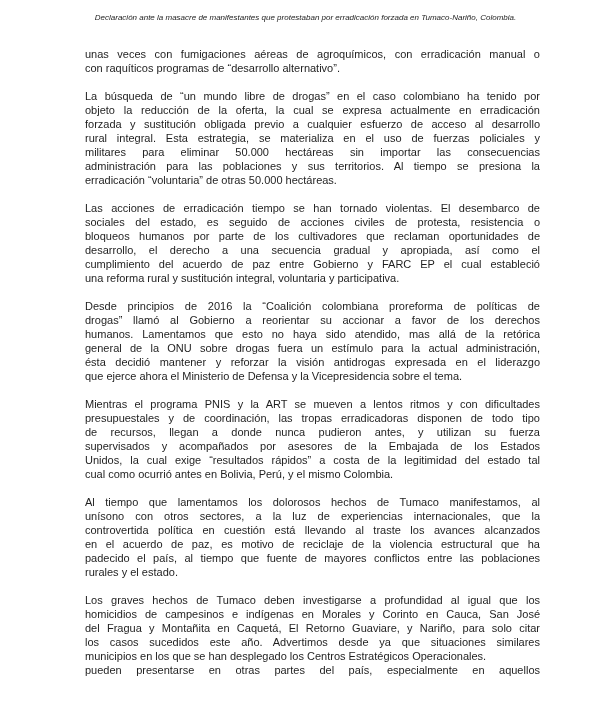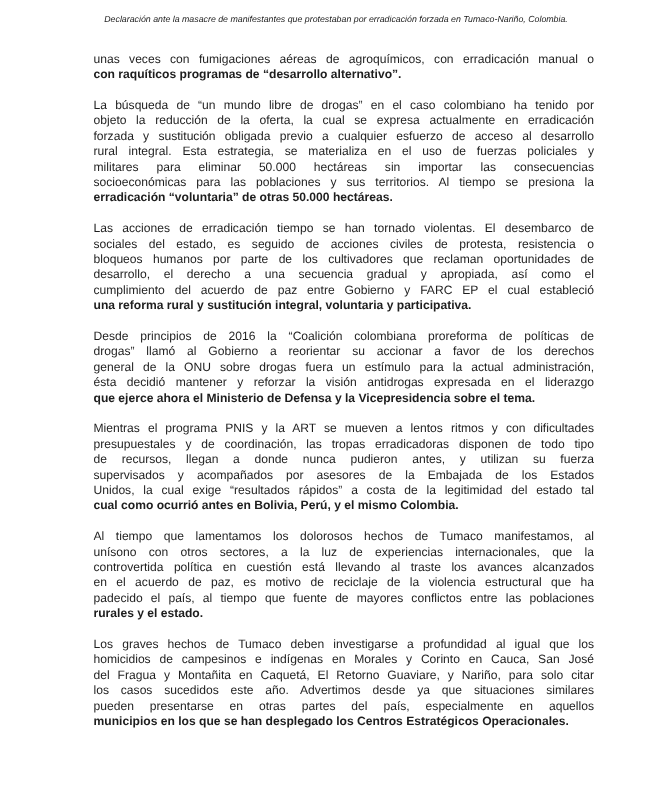--- a/index.html
+++ b/index.html
@@ -43,53 +43,53 @@
     height: 14px;
     overflow: hidden;
     text-align: justify;
     text-align-last: justify;
     word-spacing: 0.5px;
   }
   .line.last {
     text-align: center;
     text-align-last: left;
     word-spacing: normal;
-    font-weight: bold;
   }
 </style>
 </head>
 <body>
 
 <div class="page">
   <div class="doc-header">Declaración ante la masacre de manifestantes que protestaban por erradicación forzada en Tumaco-Nariño, Colombia.</div>
   <div class="content">
       <div class="para">
         <div class="line">unas veces con fumigaciones aéreas de agroquímicos, con erradicación manual o</div>
         <div class="line last">con raquíticos programas de “desarrollo alternativo”.</div>
       </div>
       <div class="para">
         <div class="line">La búsqueda de “un mundo libre de drogas” en el caso colombiano ha tenido por</div>
         <div class="line">objeto la reducción de la oferta, la cual se expresa actualmente en erradicación</div>
         <div class="line">forzada y sustitución obligada previo a cualquier esfuerzo de acceso al desarrollo</div>
         <div class="line">rural integral. Esta estrategia, se materializa en el uso de fuerzas policiales y</div>
         <div class="line">militares para eliminar 50.000 hectáreas sin importar las consecuencias</div>
-        <div class="line">socioeconómicas para las poblaciones y sus territorios. Al tiempo se presiona la</div>
+        <div class="line">administración para las poblaciones y sus territorios. Al tiempo se presiona la</div>
         <div class="line last">erradicación “voluntaria” de otras 50.000 hectáreas.</div>
       </div>
       <div class="para">
         <div class="line">Las acciones de erradicación tiempo se han tornado violentas. El desembarco de</div>
         <div class="line">sociales del estado, es seguido de acciones civiles de protesta, resistencia o</div>
         <div class="line">bloqueos humanos por parte de los cultivadores que reclaman oportunidades de</div>
         <div class="line">desarrollo, el derecho a una secuencia gradual y apropiada, así como el</div>
         <div class="line">cumplimiento del acuerdo de paz entre Gobierno y FARC EP el cual estableció</div>
         <div class="line last">una reforma rural y sustitución integral, voluntaria y participativa.</div>
       </div>
       <div class="para">
         <div class="line">Desde principios de 2016 la “Coalición colombiana proreforma de políticas de</div>
         <div class="line">drogas” llamó al Gobierno a reorientar su accionar a favor de los derechos</div>
+        <div class="line">humanos. Lamentamos que esto no haya sido atendido, mas allá de la retórica</div>
         <div class="line">general de la ONU sobre drogas fuera un estímulo para la actual administración,</div>
         <div class="line">ésta decidió mantener y reforzar la visión antidrogas expresada en el liderazgo</div>
         <div class="line last">que ejerce ahora el Ministerio de Defensa y la Vicepresidencia sobre el tema.</div>
       </div>
       <div class="para">
         <div class="line">Mientras el programa PNIS y la ART se mueven a lentos ritmos y con dificultades</div>
         <div class="line">presupuestales y de coordinación, las tropas erradicadoras disponen de todo tipo</div>
         <div class="line">de recursos, llegan a donde nunca pudieron antes, y utilizan su fuerza</div>
         <div class="line">supervisados y acompañados por asesores de la Embajada de los Estados</div>
         <div class="line">Unidos, la cual exige “resultados rápidos” a costa de la legitimidad del estado tal</div>
@@ -101,17 +101,17 @@
         <div class="line">controvertida política en cuestión está llevando al traste los avances alcanzados</div>
         <div class="line">en el acuerdo de paz, es motivo de reciclaje de la violencia estructural que ha</div>
         <div class="line">padecido el país, al tiempo que fuente de mayores conflictos entre las poblaciones</div>
         <div class="line last">rurales y el estado.</div>
       </div>
       <div class="para">
         <div class="line">Los graves hechos de Tumaco deben investigarse a profundidad al igual que los</div>
         <div class="line">homicidios de campesinos e indígenas en Morales y Corinto en Cauca, San José</div>
         <div class="line">del Fragua y Montañita en Caquetá, El Retorno Guaviare, y Nariño, para solo citar</div>
         <div class="line">los casos sucedidos este año. Advertimos desde ya que situaciones similares</div>
+        <div class="line last">municipios en los que se han desplegado los Centros Estratégicos Operacionales.</div>
         <div class="line">pueden presentarse en otras partes del país, especialmente en aquellos</div>
-        <div class="line last">municipios en los que se han desplegado los Centros Estratégicos Operacionales.</div>
       </div>
     </div>
 </div>
 
 </body></html>

